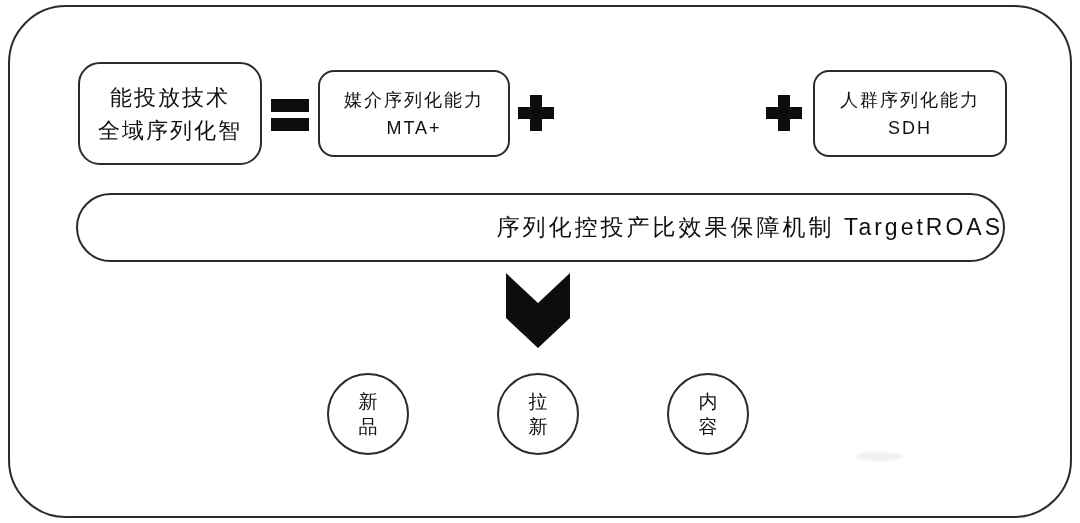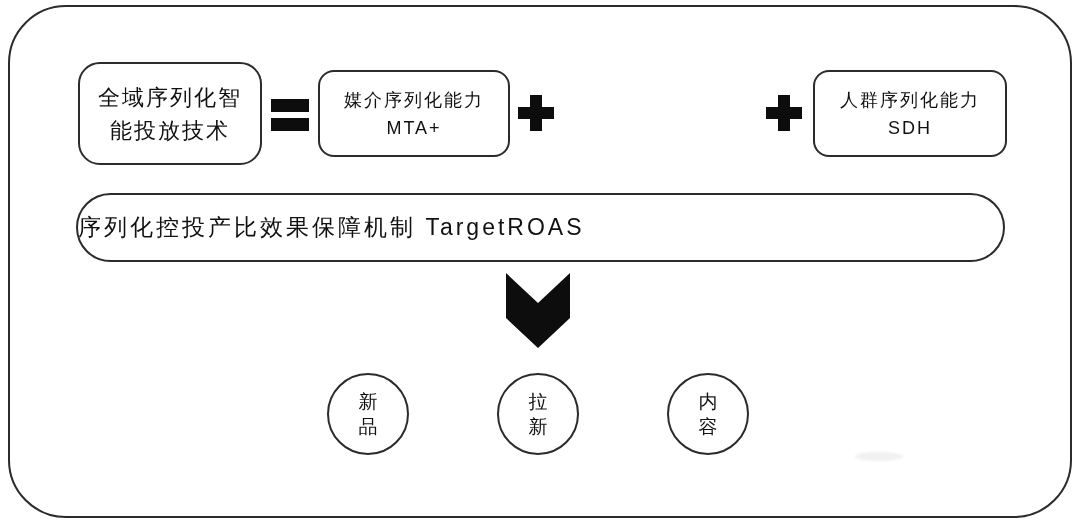--- a/index.html
+++ b/index.html
@@ -88,21 +88,21 @@
   .plus-2 { left:766px; }
   .mechanism-bar {
     position:absolute;
     left:76px; top:193px;
     width:929px; height:69px;
     border:2px solid #2b2b2b;
     border-radius:35px;
     background:#ffffff;
     display:flex;
     align-items:center;
-    justify-content:flex-start;
+    justify-content:flex-end;
     font-size:23px;
     letter-spacing:3px;
     text-align:center;
   }
   .down-arrow {
     position:absolute;
     left:506px; top:273px;
     width:64px; height:75px;
   }
   .circle {
@@ -134,22 +134,22 @@
   }
 </style>
 </head>
 <body>
 
 <div class="canvas">
 
   <div class="frame"></div>
 
   <div class="box title-box">
+    <div>能投放技术</div>
     <div>全域序列化智</div>
-    <div>能投放技术</div>
   </div>
 
   <div class="equals">
       <i></i>
       <i></i>
     </div>
 
   <div class="box cap-box cap-box-1">
     <div>媒介序列化能力</div>
     <div>MTA+</div>

